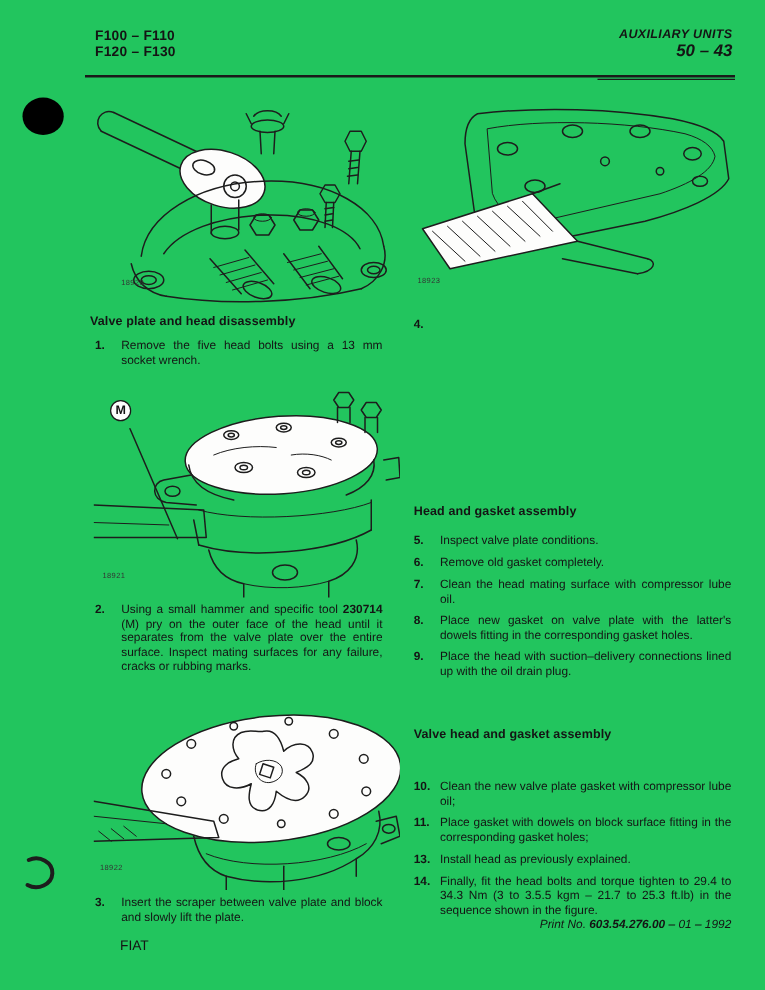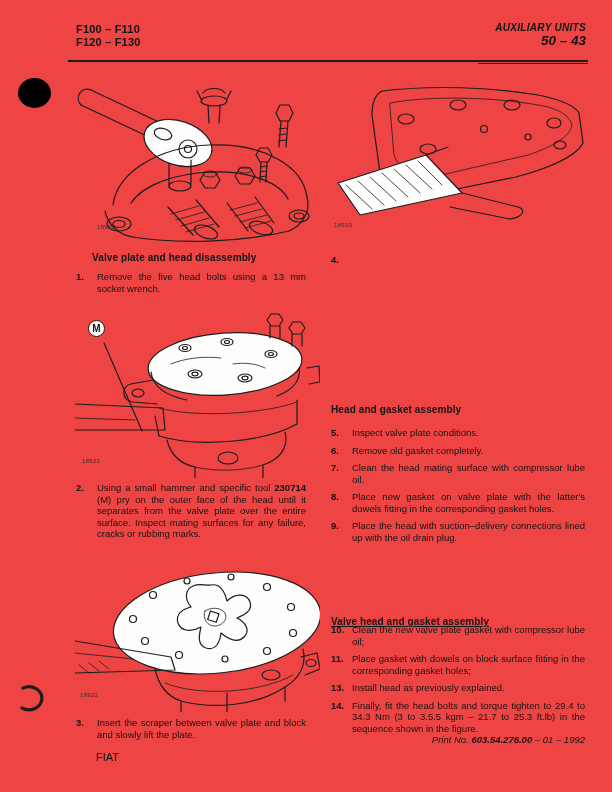--- a/index.html
+++ b/index.html
@@ -1,19 +1,19 @@
 <!DOCTYPE html>
 <html><head>
 <meta charset="utf-8">
 <style>
   * { margin:0; padding:0; box-sizing:border-box; }
   html,body { background:#9a9a9a; }
   .page {
     position:relative; width:612px; height:792px; margin:0 auto;
-    background:#ef4444; color:#141414; overflow:hidden;
+    background:#22c55e; color:#141414; overflow:hidden;
     font-family:"Liberation Sans", sans-serif;
   }
   
   .hdr-models { position:absolute; left:76px; top:23px; font-size:11px; font-weight:bold; line-height:13px; letter-spacing:.2px; }
   .hdr-right  { position:absolute; right:26px; top:22px; text-align:right; }
   .hdr-title  { font-size:10px; font-weight:bold; font-style:italic; letter-spacing:.3px; }
   .hdr-page   { font-size:13.5px; font-weight:bold; font-style:italic; margin-top:0; }
   .hdr-rule   { position:absolute; left:68px; right:24px; top:60px; height:2px; background:#1a1a1a; }
   .hdr-rule2  { position:absolute; right:24px; top:63px; width:110px; height:1px; background:#1a1a1a; }
   
@@ -115,21 +115,21 @@
       <ellipse cx="186" cy="143" rx="12" ry="6" transform="rotate(18 186 143)"></ellipse>
 
       <ellipse cx="44" cy="139" rx="12" ry="7"></ellipse>
         <ellipse cx="44" cy="139" rx="6" ry="3.5"></ellipse>
       <ellipse cx="224" cy="131" rx="10" ry="6"></ellipse>
         <ellipse cx="224" cy="131" rx="5" ry="3"></ellipse>
     </svg>
     <span class="fig-no" style="left:22px; top:139px;">18920</span>
   </div>
 
-  <div class="heading" style="left:92px; top:252px; width:230px;">Valve plate and head disassembly</div>
+  <div class="heading" style="left:72px; top:252px; width:230px;">Valve plate and head disassembly</div>
   <div class="steps" style="left:76px; top:271px; width:230px;">
     <div class="step">
       <span class="step-num">1.</span>
       <span class="step-txt">Remove the five head bolts using a 13 mm socket wrench.</span>
     </div>
   </div>
 
   <div class="fig" style="left:75px; top:312px;">
     <svg width="245" height="166" viewBox="0 0 245 166" class="lineart">
       <line x1="29" y1="31" x2="67" y2="119"></line>
@@ -277,21 +277,21 @@
     <div class="step">
       <span class="step-num">8.</span>
       <span class="step-txt">Place new gasket on valve plate with the latter's dowels fitting in the corresponding gasket holes.</span>
     </div>
     <div class="step">
       <span class="step-num">9.</span>
       <span class="step-txt">Place the head with suction–delivery connections lined up with the oil drain plug.</span>
     </div>
   </div>
 
-  <div class="heading" style="left:331px; top:616px; width:254px;text-decoration:underline;">Valve head and gasket assembly</div>
+  <div class="heading" style="left:331px; top:582px; width:254px;">Valve head and gasket assembly</div>
   <div class="steps" style="left:331px; top:624px; width:254px;">
     <div class="step">
       <span class="step-num">10.</span>
       <span class="step-txt">Clean the new valve plate gasket with compressor lube oil;</span>
     </div>
     <div class="step">
       <span class="step-num">11.</span>
       <span class="step-txt">Place gasket with dowels on block surface fitting in the corresponding gasket holes;</span>
     </div>
     <div class="step">

